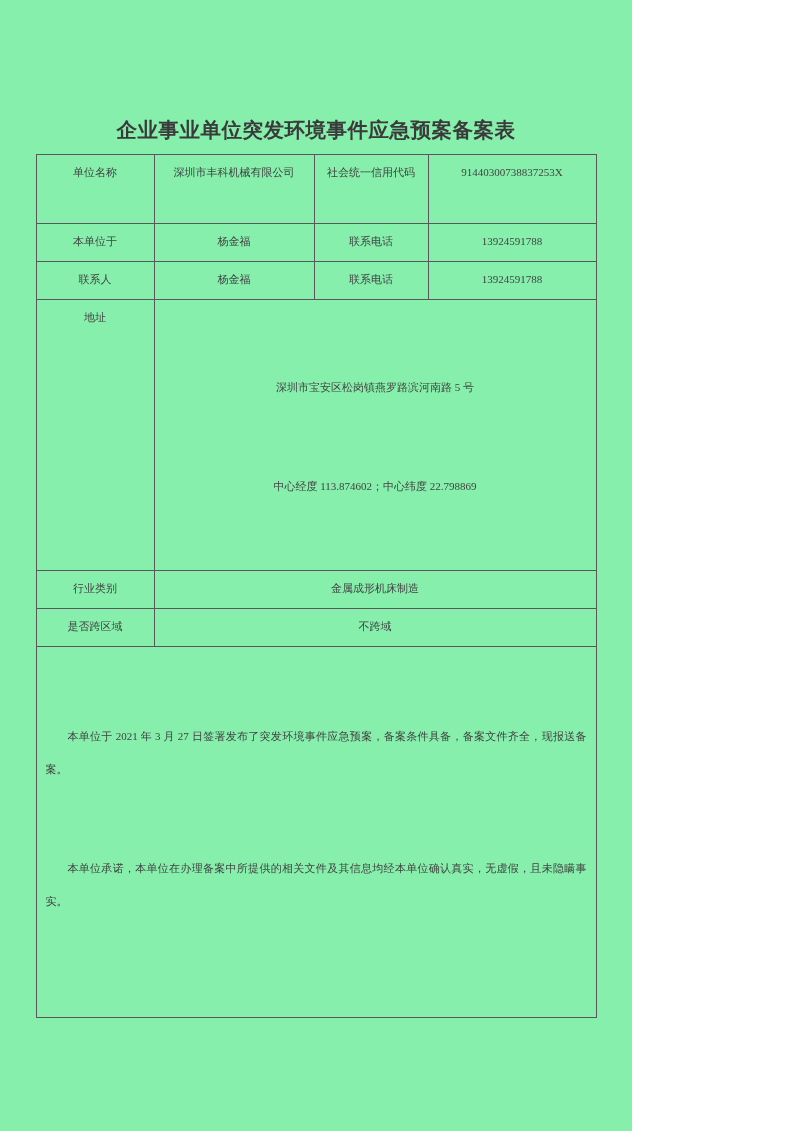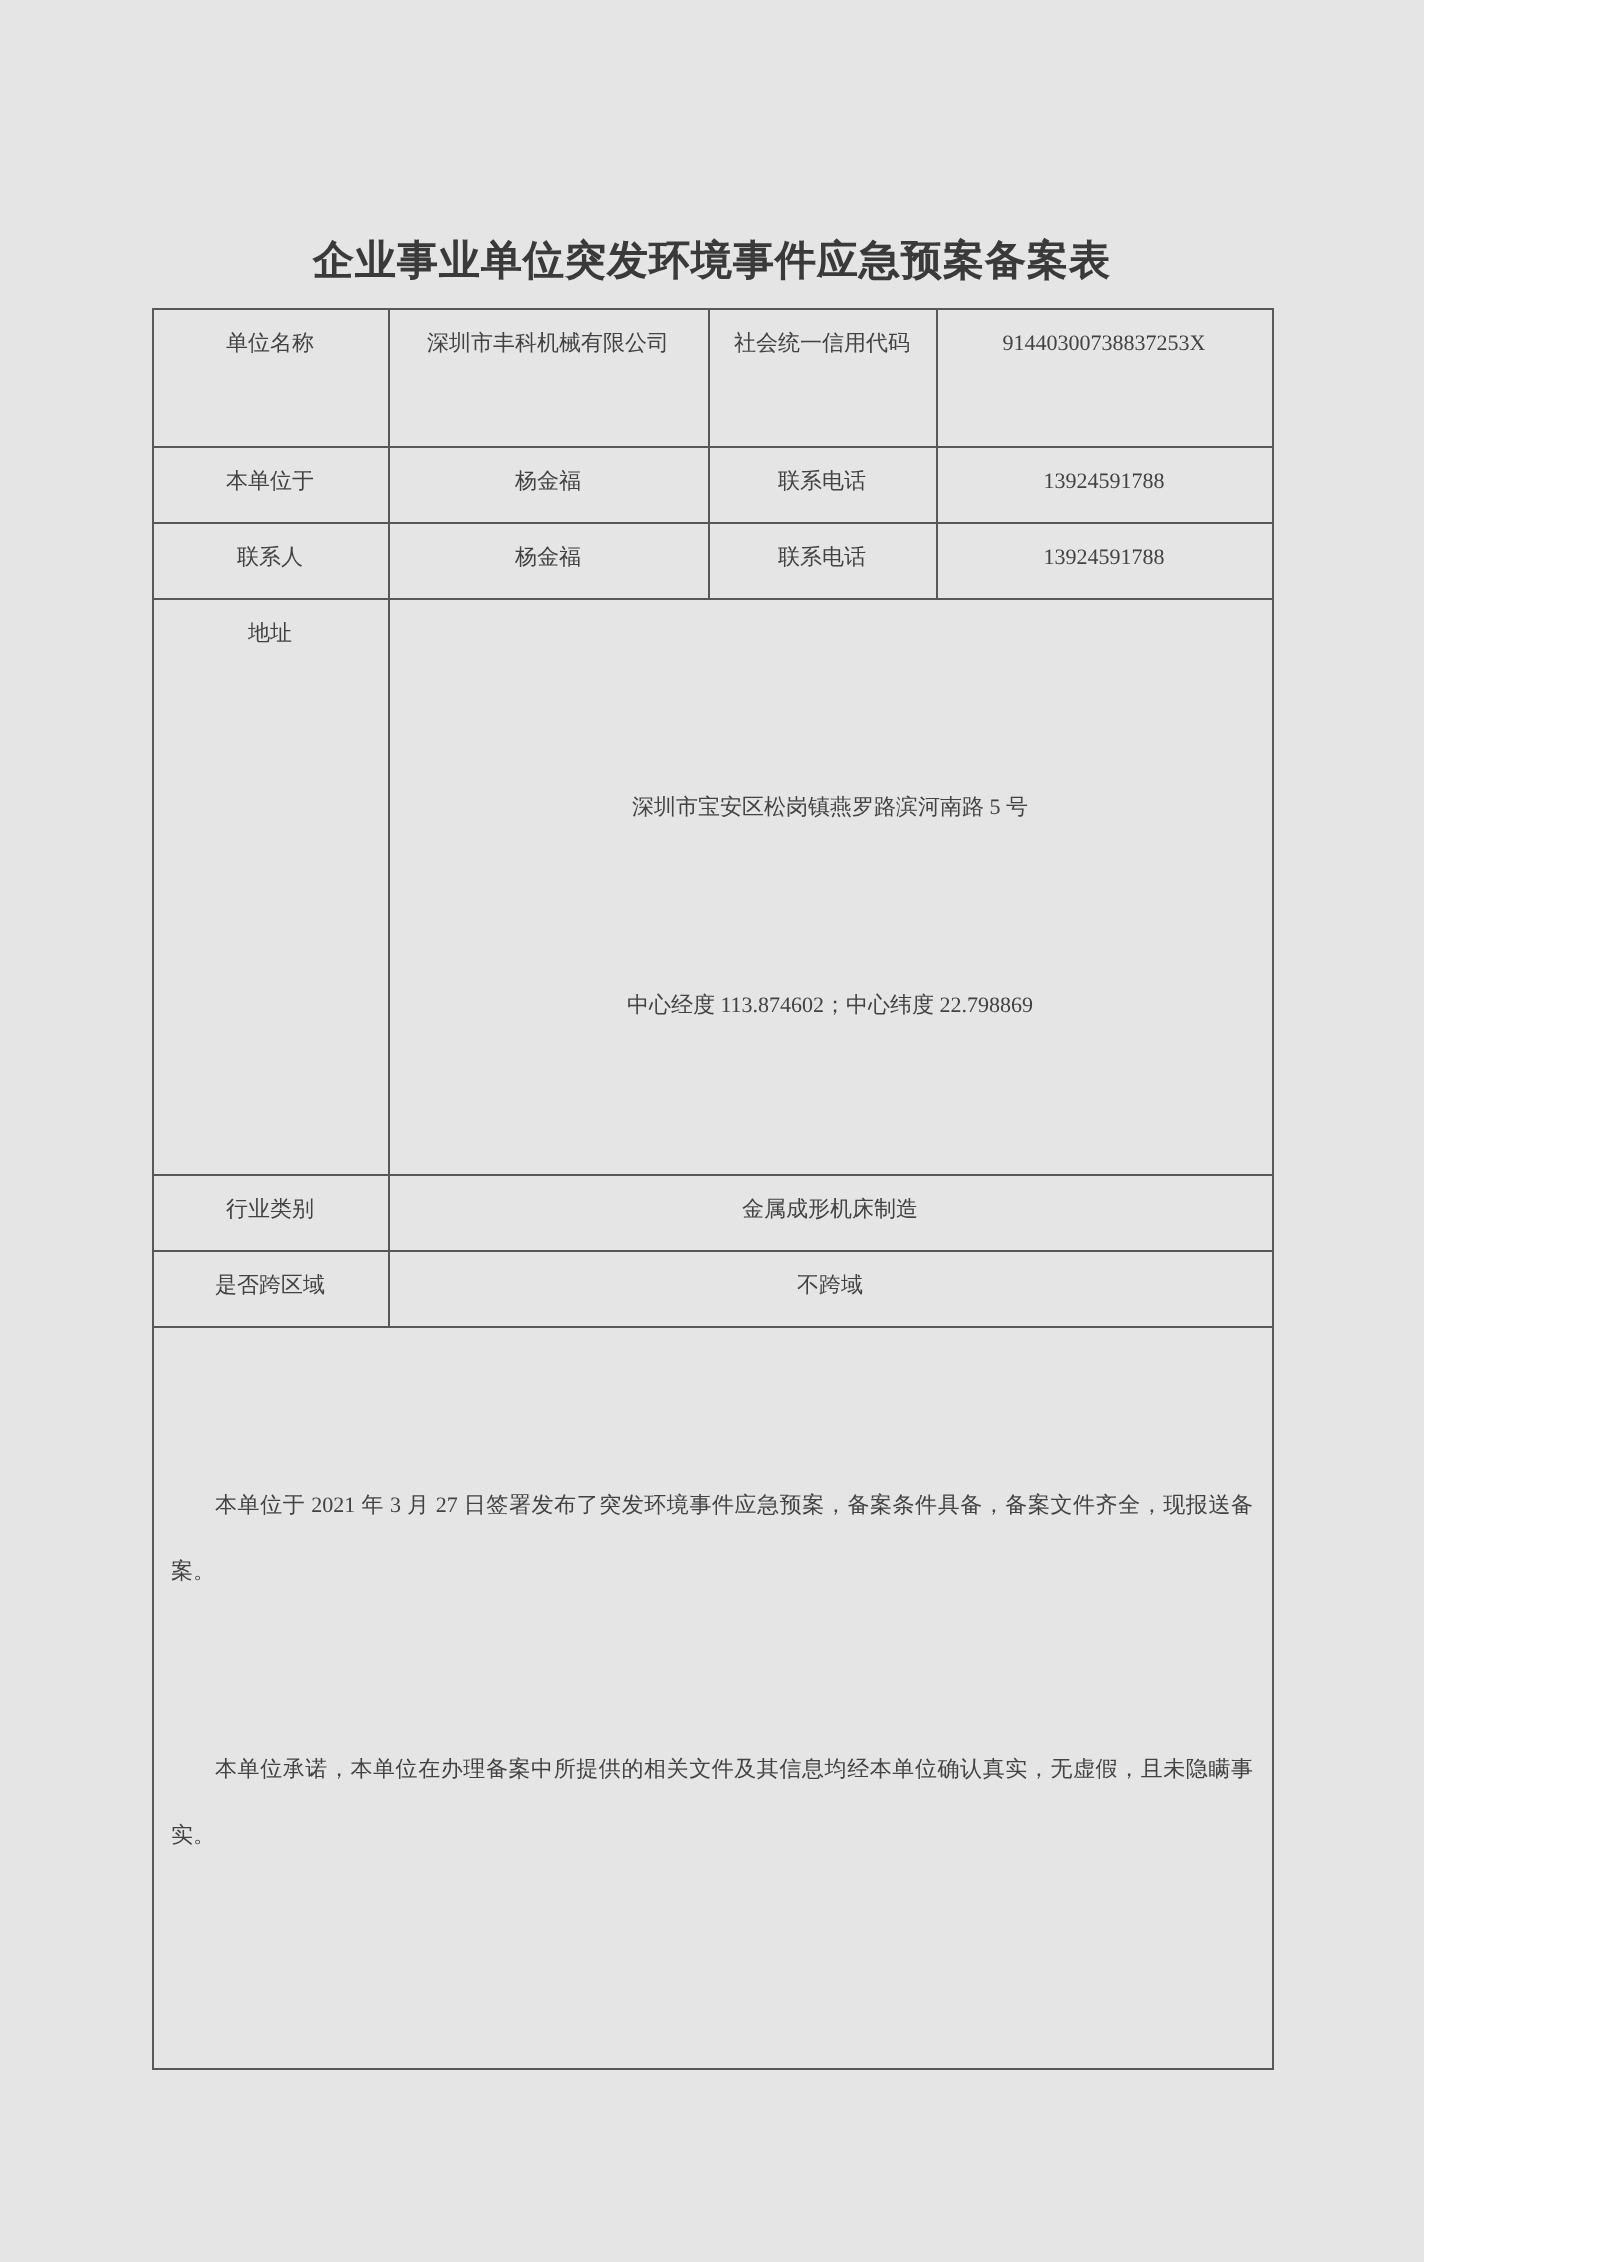--- a/index.html
+++ b/index.html
@@ -9,23 +9,23 @@
     background: #ffffff;
   }
   body {
     width: 800px;
     height: 1131px;
     font-family: "Liberation Serif", "DejaVu Serif", serif;
     color: #424242;
     overflow: hidden;
   }
   .page {
-    width: 712px;
+    width: 632px;
     height: 1131px;
-    background: #e5e5e5;
+    background: #86efac;
     position: relative;
   }
   .doc-title {
     margin: 0;
     padding-top: 116px;
     text-align: center;
     font-size: 20.5px;
     font-weight: bold;
     letter-spacing: 0.5px;
     color: #3a3a3a;
@@ -51,21 +51,21 @@
   tr.r2  { height: 38px; }
   tr.r3  { height: 38px; }
   tr.r4  { height: 65px; }
   tr.r5  { height: 75px; }
   tr.r6  { height: 37px; }
   tr.r7  { height: 38px; }
   tr.r8  { height: 37px; }
   tr.r9  { height: 38px; }
   tr.r10 { height: 355px; }
   td.email-cell { word-break: break-all; }
-  td.addr-cell { padding-top: 22px; }
+  td.addr-cell { padding-top: 5px; }
   td.decl-cell {
     text-align: left;
     padding: 7px 9px 0 9px;
   }
   .decl-para {
     margin: 0;
     text-indent: 2em;
     text-align: justify;
   }
 </style>

